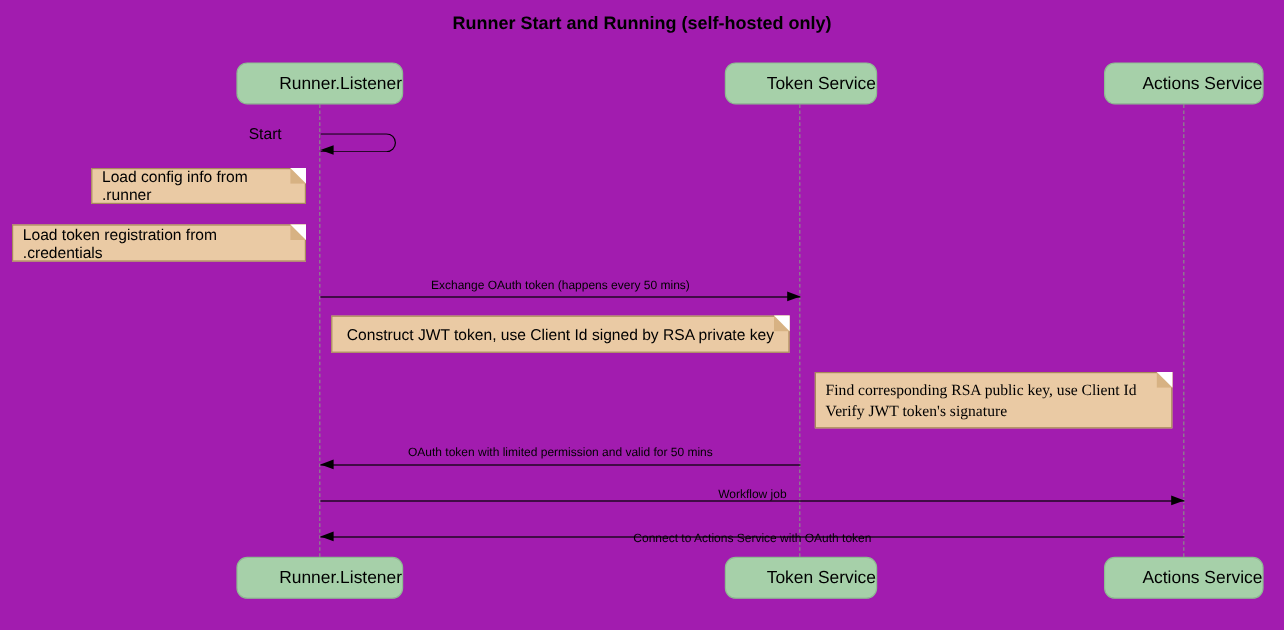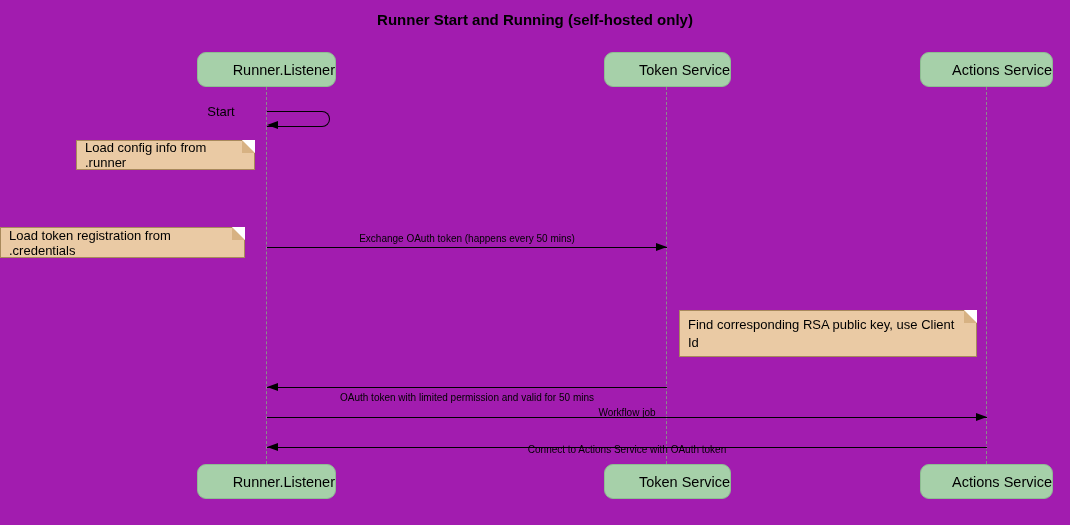--- a/index.html
+++ b/index.html
@@ -52,21 +52,21 @@
     display:flex; align-items:center; justify-content:center;
     padding:4px 8px;
   }
   .note::before {
     content:""; position:absolute; top:-1px; right:-1px;
     width:0; height:0; border-style:solid;
     border-width:0 13px 13px 0;
     border-color:transparent #ffffff #d7b283 transparent;
   }
   .note.multiline { justify-content:flex-start; }
-  .note .lines { text-align:left; line-height:18px; }
+  .note .lines { text-align:left; line-height:18px;font-family:Liberation Serif, serif; }
   .start-label {
     position:absolute; left:180px; top:104px; width:82px;
     text-align:center; font-size:13px; z-index:1;
   }
 </style>
 </head>
 <body>
 
 <div id="canvas">
 
@@ -80,36 +80,40 @@
   <div class="participant" style="left:604px; top:52px; width:127px;">Token Service</div>
   <div class="participant" style="left:920px; top:52px; width:133px;">Actions Service</div>
 
   <div class="start-label">Start</div>
   <div class="selfloop"></div>
   <div class="arr-l" style="left:267px; top:121px;"></div>
 
   <div class="note" style="left:76px; top:140px; width:179px; height:30px;">
     <span>Load config info from .runner</span>
   </div>
-  <div class="note" style="left:0; top:187px; width:245px; height:31px;margin-top:40px;">
+  <div class="note" style="left:10px; top:187px; width:245px; height:31px;">
     <span>Load token registration from .credentials</span>
   </div>
 
   <div class="msg-label" style="left:267px; top:233px; width:400px;">Exchange OAuth token (happens every 50 mins)</div>
   <div class="msg-line" style="left:267px; top:247px; width:400px;"></div>
   <div class="arr-r" style="left:656px; top:243px;"></div>
 
+  <div class="note" style="left:276px; top:263px; width:382px; height:31px;">
+    <span>Construct JWT token, use Client Id signed by RSA private key</span>
+  </div>
 
   <div class="note multiline" style="left:679px; top:310px; width:298px; height:47px;">
     <div class="lines">
       <div>Find corresponding RSA public key, use Client Id</div>
+      <div>Verify JWT token's signature</div>
     </div>
   </div>
 
-  <div class="msg-label" style="left:267px; top:392px; width:400px;">OAuth token with limited permission and valid for 50 mins</div>
+  <div class="msg-label" style="left:267px; top:372px; width:400px;">OAuth token with limited permission and valid for 50 mins</div>
   <div class="msg-line" style="left:267px; top:387px; width:400px;"></div>
   <div class="arr-l" style="left:267px; top:383px;"></div>
 
   <div class="msg-label" style="left:267px; top:403px; width:720px;margin-top:41px;">Connect to Actions Service with OAuth token</div>
   <div class="msg-line" style="left:267px; top:417px; width:720px;"></div>
   <div class="arr-r" style="left:976px; top:413px;"></div>
 
   <div class="msg-label" style="left:267px; top:407px; width:720px;">Workflow job</div>
   <div class="msg-line" style="left:267px; top:447px; width:720px;"></div>
   <div class="arr-l" style="left:267px; top:443px;"></div>

